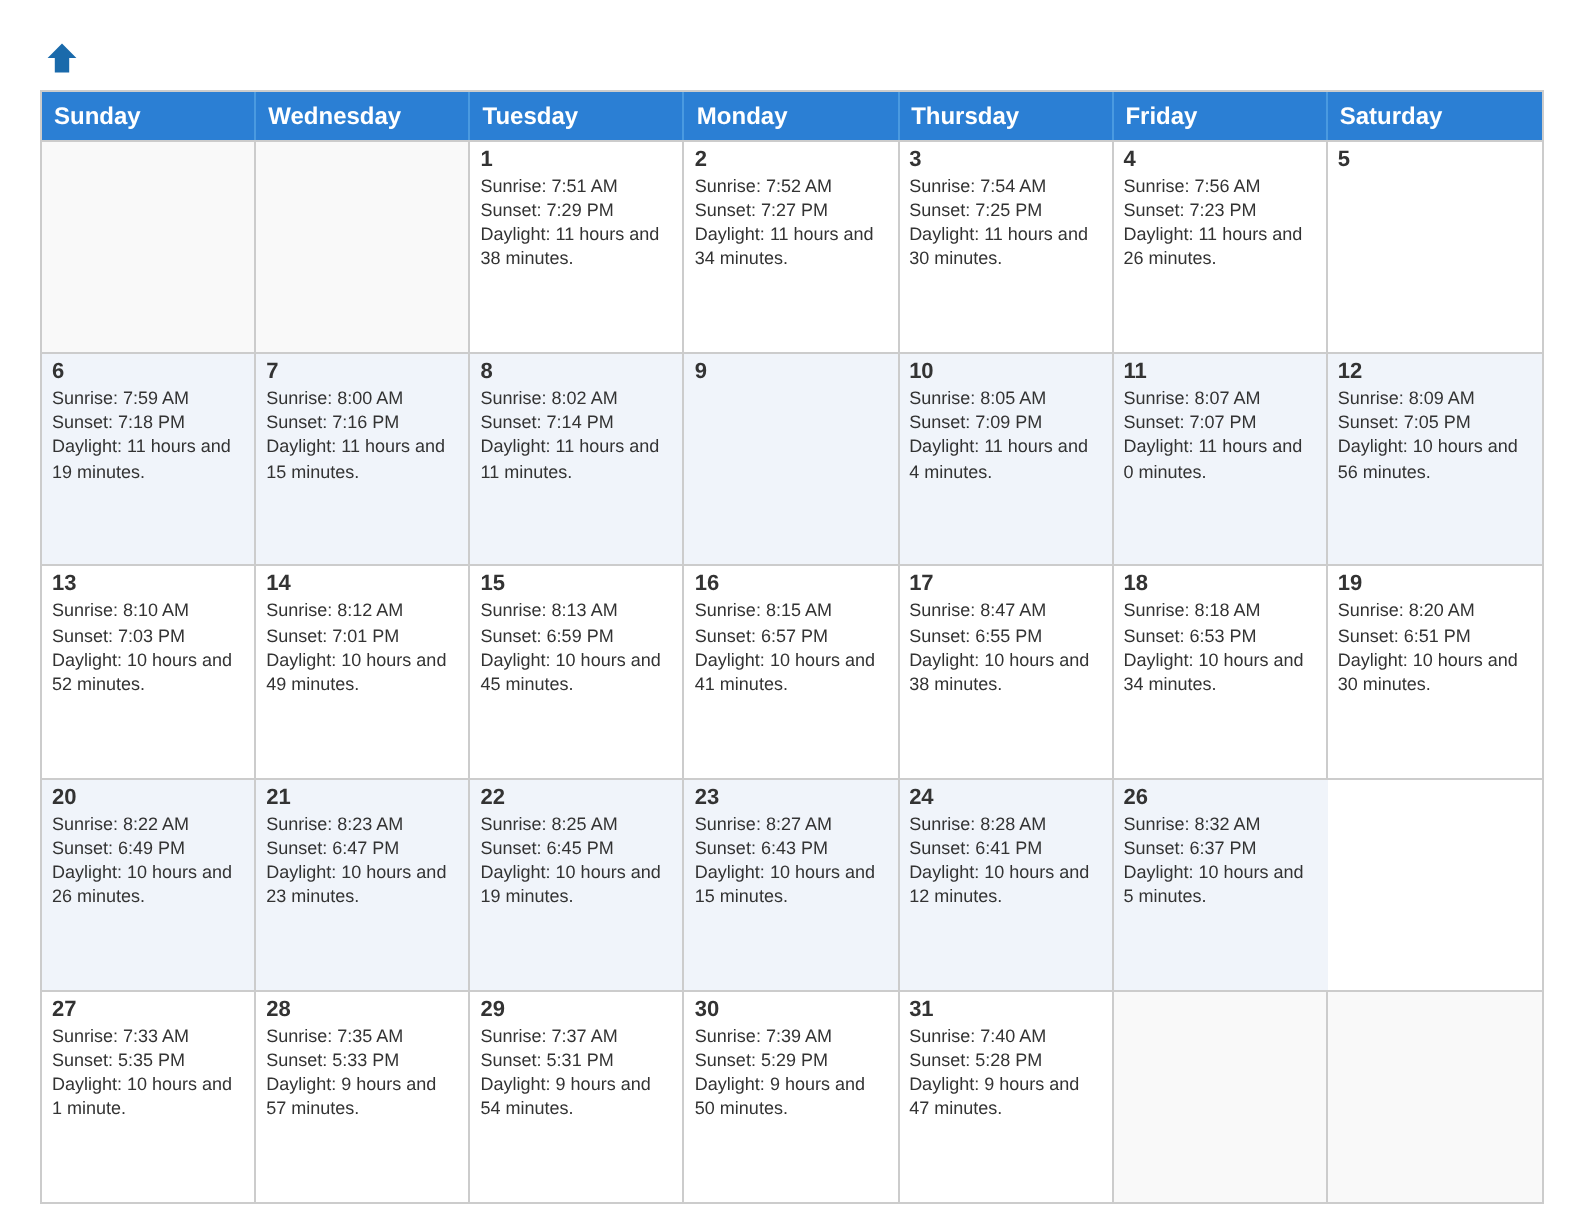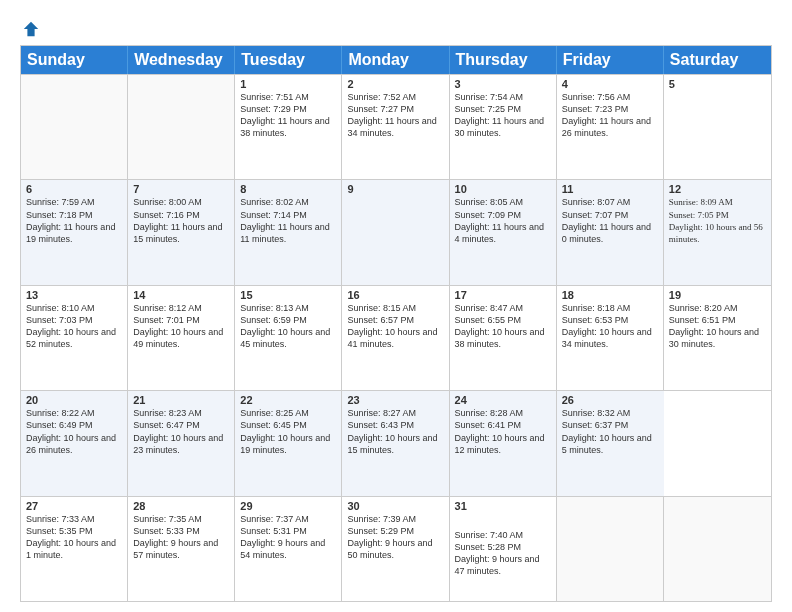--- a/index.html
+++ b/index.html
@@ -62,21 +62,21 @@
       border: 1px solid #ccc;
     }
     .cal-header-row {
       display: grid;
       grid-template-columns: repeat(7, 1fr);
       background: #2b7fd4;
     }
     .cal-header-cell {
       color: #fff;
       font-weight: bold;
-      font-size: 16px;
+      font-size: 12px;
       padding: 5px 6px;
       text-align: left;
       border-right: 1px solid #4a9ae0;
     }
     .cal-header-cell:last-child { border-right: none; }
     .cal-body {
       flex: 1;
       display: flex;
       flex-direction: column;
     }
@@ -202,21 +202,21 @@
 Daylight: 11 hours and 4 minutes.</div>
           </div>
           <div class="cal-cell">
             <div class="day-num">11</div>
             <div class="day-info" style="white-space: pre-line;">Sunrise: 8:07 AM
 Sunset: 7:07 PM
 Daylight: 11 hours and 0 minutes.</div>
           </div>
           <div class="cal-cell">
             <div class="day-num">12</div>
-            <div class="day-info" style="white-space: pre-line; font-family: Liberation Serif, serif;">Sunrise: 8:09 AM
+            <div class="day-info" style="white-space: pre-line;">Sunrise: 8:09 AM
 Sunset: 7:05 PM
 Daylight: 10 hours and 56 minutes.</div>
           </div>
         </div>
         <div class="cal-row">
           <div class="cal-cell">
             <div class="day-num">13</div>
             <div class="day-info" style="white-space: pre-line;">Sunrise: 8:10 AM
 Sunset: 7:03 PM
 Daylight: 10 hours and 52 minutes.</div>
@@ -316,21 +316,21 @@
 Daylight: 9 hours and 54 minutes.</div>
           </div>
           <div class="cal-cell">
             <div class="day-num">30</div>
             <div class="day-info" style="white-space: pre-line;">Sunrise: 7:39 AM
 Sunset: 5:29 PM
 Daylight: 9 hours and 50 minutes.</div>
           </div>
           <div class="cal-cell">
             <div class="day-num">31</div>
-            <div class="day-info" style="white-space: pre-line; margin-top: 16px;">Sunrise: 7:40 AM
+            <div class="day-info" style="white-space: pre-line;">Sunrise: 7:40 AM
 Sunset: 5:28 PM
 Daylight: 9 hours and 47 minutes.</div>
           </div>
           <div class="cal-cell empty"></div>
           <div class="cal-cell empty"></div>
         </div>
       </div>
   </div>
 </div>
 

